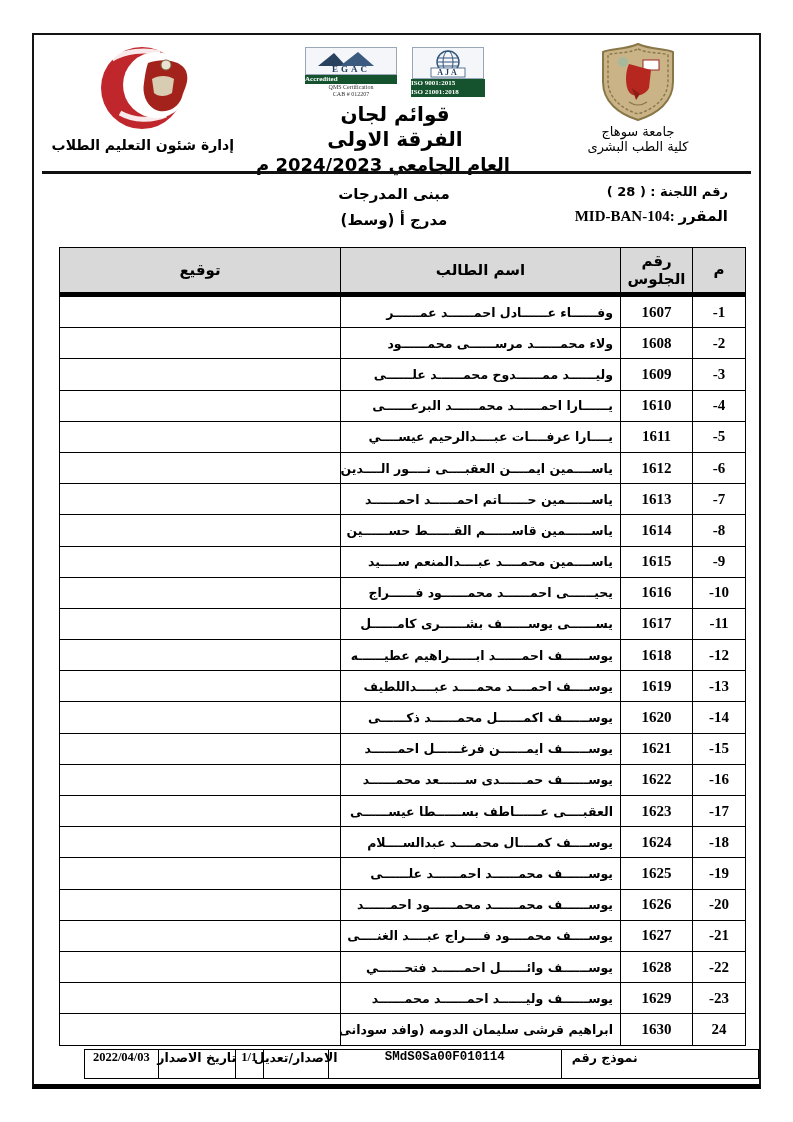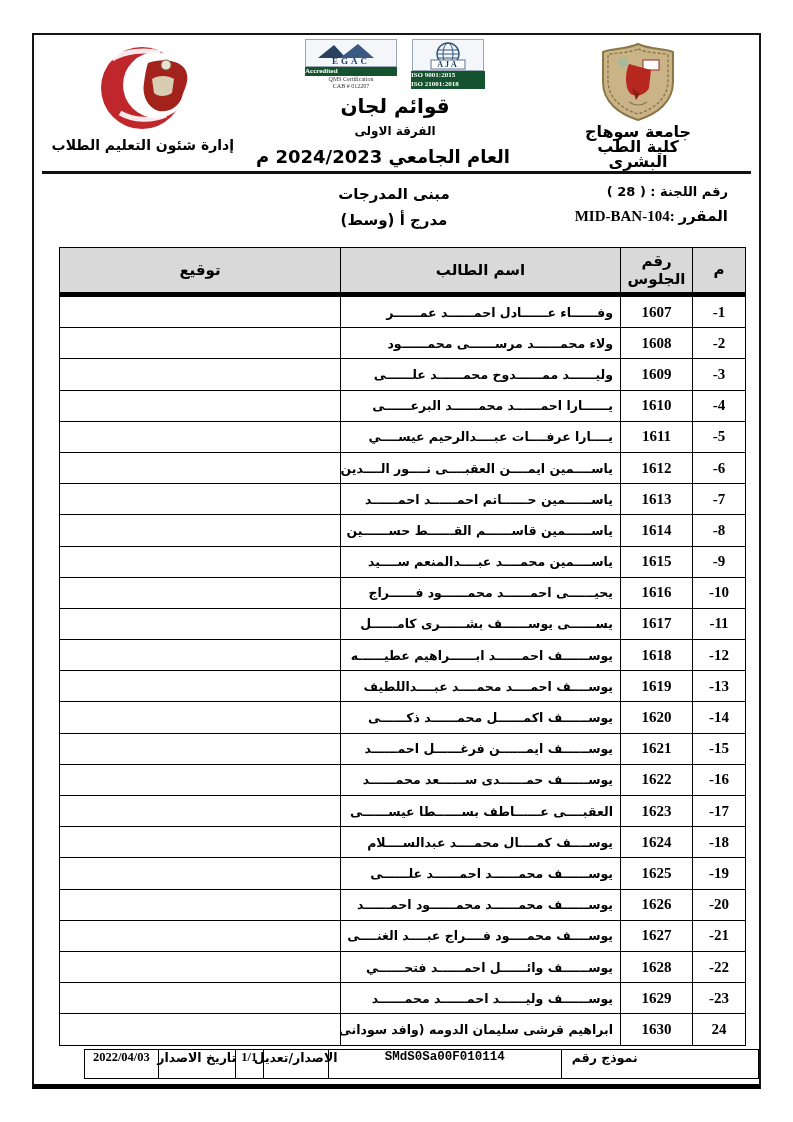--- a/index.html
+++ b/index.html
@@ -1,36 +1,36 @@
 <!DOCTYPE html>
 <html lang="ar"><head>
 <meta charset="utf-8">
 <style>
   html,body{margin:0;padding:0;background:#ffffff;}
   body{width:793px;height:1122px;position:relative;font-family:"DejaVu Sans",sans-serif;color:#000;}
   .sheet{position:absolute;left:32px;top:33px;width:729px;height:1056px;
          border:2px solid #141414;border-bottom:5px solid #000;direction:rtl;box-sizing:border-box;}
   
   .hdr-right{position:absolute;right:56px;top:7px;width:130px;text-align:center;}
-  .hdr-right .uni-lines{font-size:16px;font-weight:bold;line-height:15px;margin-top:2px;}
+  .hdr-right .uni-lines{font-size:13px;font-weight:normal;line-height:15px;margin-top:2px;}
   .shield-wrap{width:78px;height:80px;margin:0 auto;}
   .hdr-left{position:absolute;left:30px;top:10px;width:170px;text-align:center;}
   .crescent-wrap{width:126px;height:86px;margin:0 auto;}
   .dept-line{font-size:14px;font-weight:bold;margin-top:6px;white-space:nowrap;}
-  .hdr-center{position:absolute;left:246px;top:4px;width:230px;text-align:center;}
+  .hdr-center{position:absolute;left:246px;top:12px;width:230px;text-align:center;}
   .accr-row{display:flex;direction:ltr;justify-content:center;align-items:flex-start;gap:14px;height:50px;}
   .accr-box{font-family:"Liberation Serif",serif;}
   .egac{width:92px;}
   .aja{width:74px;}
   .accr-art{border:1px solid #9aa7b8;background:#f4f6fa;display:block;margin:0 auto;}
   .accr-band{background:#14532d;color:#fff;font-size:7px;font-weight:bold;text-align:left;line-height:9px;}
   .accr-small{font-size:6px;color:#333;line-height:7px;text-align:center;}
   .title-lines{margin-top:4px;}
   .t1{font-size:20px;font-weight:bold;line-height:26px;}
-  .t2{font-size:12px;font-weight:bold;line-height:25px;}
+  .t2{font-size:20px;font-weight:bold;line-height:25px;}
   .t3{font-size:18px;font-weight:bold;line-height:25px;white-space:nowrap;}
   .hdr-sep{position:absolute;left:8px;right:8px;top:136px;height:3px;background:#111;}
   
   .info-right{position:absolute;right:31px;top:146px;width:190px;text-align:right;}
   .info-right .l1{font-size:13px;font-weight:bold;line-height:22px;}
   .info-right .l2{font-size:15px;font-weight:bold;line-height:26px;font-family:"Liberation Serif","DejaVu Sans",serif;}
   .info-center{position:absolute;right:290px;top:146px;width:150px;text-align:center;}
   .info-center div{font-size:15px;font-weight:bold;line-height:26px;}
   .info-left{position:absolute;left:36px;top:146px;width:150px;text-align:left;}
   .info-left div{font-size:15px;font-weight:bold;line-height:26px;white-space:nowrap;}

